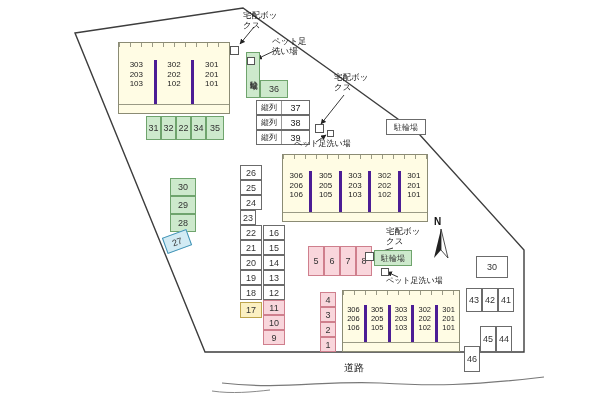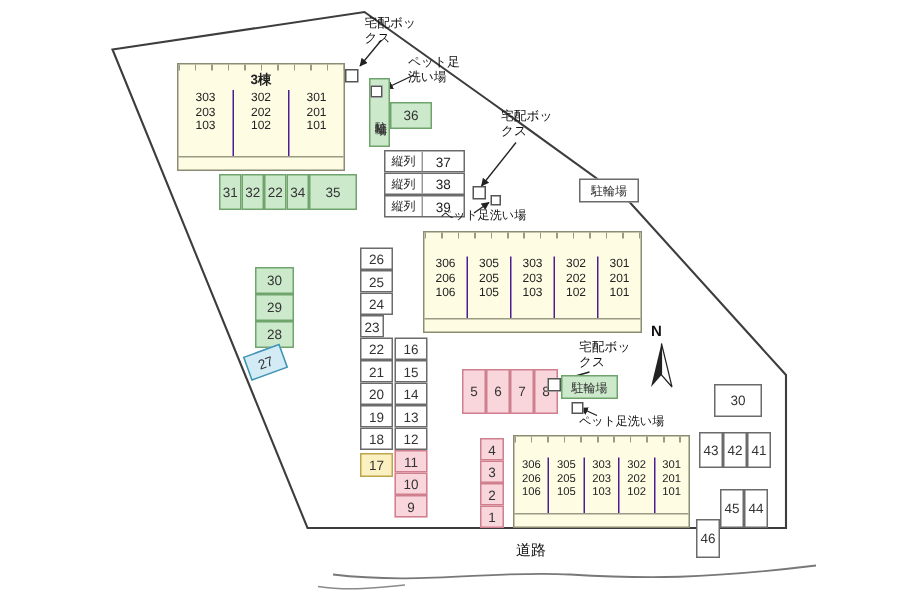--- a/index.html
+++ b/index.html
@@ -15,21 +15,21 @@
   .bikeV{writing-mode:vertical-rl;font-size:8px;letter-spacing:1px;line-height:14px;}
   .tandem-row{position:absolute;z-index:3;box-sizing:border-box;border:1px solid #6b6b6b;background:#fff;
          display:flex;align-items:stretch;font-size:8px;}
   .tlabel{width:24px;display:flex;align-items:center;justify-content:center;border-right:1px solid #999;}
   .tnum{flex:1;display:flex;align-items:center;justify-content:center;font-size:9px;}
   .building{position:absolute;z-index:2;box-sizing:border-box;background:#fffce4;border:1px solid #8b8b74;}
   .btop{position:absolute;top:0;left:0;right:0;height:4px;
         background:repeating-linear-gradient(90deg,#9a9a85 0 1px,transparent 1px 11px);}
   .btitle{position:absolute;top:4px;left:0;width:100%;text-align:center;font-size:9px;font-weight:bold;}
   .bcols{position:absolute;left:0;right:0;display:flex;}
-  .bcol{flex:1;text-align:center;border-right:1px solid #4c1d95;display:flex;flex-direction:column;}
+  .bcol{flex:1;text-align:center;border-right:3px solid #4c1d95;display:flex;flex-direction:column;}
   .bcol:last-child{border-right:none;}
   .room{font-size:8px;line-height:9.5px;display:block;}
   .b1 .room{font-size:7.5px;line-height:9px;}
   .bband{position:absolute;bottom:0;left:0;right:0;height:8px;border-top:1px solid #9a9a85;}
   .lbl{position:absolute;z-index:4;font-size:8.5px;line-height:1.2;color:#111;}
   .nowrap{white-space:nowrap;font-size:8px;}
   .sq{position:absolute;z-index:3;box-sizing:border-box;border:1px solid #555;background:#fff;}
 </style>
 </head>
 <body>
@@ -50,21 +50,20 @@
     <line x1="344" y1="95" x2="321" y2="124" stroke="#222" stroke-width="0.9" marker-end="url(#ah)"></line>
     <line x1="316" y1="142" x2="326" y2="135" stroke="#222" stroke-width="0.9" marker-end="url(#ah)"></line>
     <line x1="393" y1="248" x2="372" y2="254" stroke="#222" stroke-width="0.9" marker-end="url(#ah)"></line>
     <line x1="398" y1="277" x2="387" y2="272" stroke="#222" stroke-width="0.9" marker-end="url(#ah)"></line>
     <polygon points="441,229 434,258 441,250" fill="#222"></polygon>
     <polygon points="441,229 448,258 441,250" fill="#fff" stroke="#222" stroke-width="0.8"></polygon>
   </svg>
 
   <div class="building" style="left:118px;top:42px;width:112px;height:72px;">
     <div class="btop"></div>
-    <div class="btitle">3棟</div>
     <div class="bcols" style="top:17px;bottom:9px;">
       <div class="bcol">
         <span class="room">303</span>
         <span class="room">203</span>
         <span class="room">103</span>
       </div>
       <div class="bcol">
         <span class="room">302</span>
         <span class="room">202</span>
         <span class="room">102</span>
@@ -139,23 +138,23 @@
         <span class="room">101</span>
       </div>
     </div>
     <div class="bband"></div>
   </div>
 
   <div class="stall green" style="left:146px;top:116px;width:15px;height:24px;">31</div>
   <div class="stall green" style="left:161px;top:116px;width:15px;height:24px;">32</div>
   <div class="stall green" style="left:176px;top:116px;width:15px;height:24px;">22</div>
   <div class="stall green" style="left:191px;top:116px;width:15px;height:24px;">34</div>
-  <div class="stall green" style="left:206px;top:116px;width:32px;height:24px;">35</div>
-
-  <div class="stall green" style="left:260px;top:68px;width:28px;height:18px;">36</div>
+  <div class="stall green" style="left:206px;top:116px;width:18px;height:24px;">35</div>
+
+  <div class="stall green" style="left:260px;top:80px;width:28px;height:18px;">36</div>
 
   <div class="tandem-row" style="left:256px;top:100px;width:54px;height:15px;">
     <span class="tlabel">縦列</span>
     <span class="tnum">37</span>
   </div>
   <div class="tandem-row" style="left:256px;top:115px;width:54px;height:15px;">
     <span class="tlabel">縦列</span>
     <span class="tnum">38</span>
   </div>
   <div class="tandem-row" style="left:256px;top:130px;width:54px;height:15px;">

